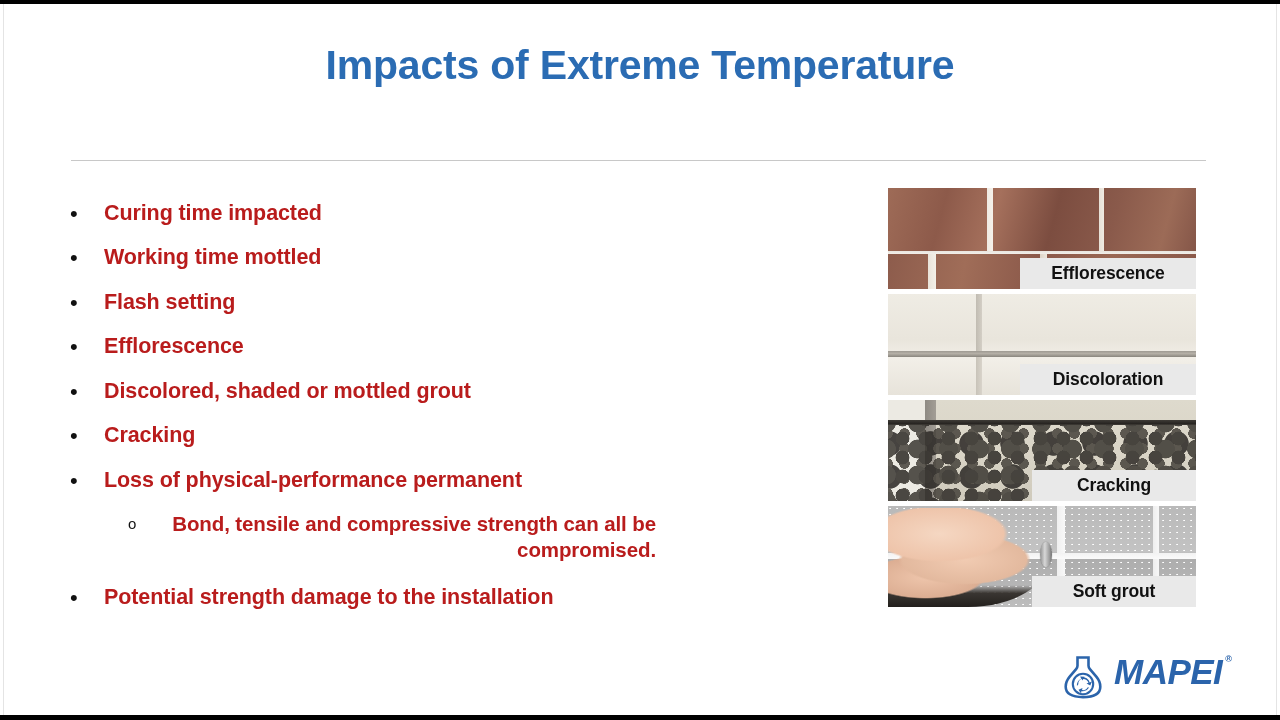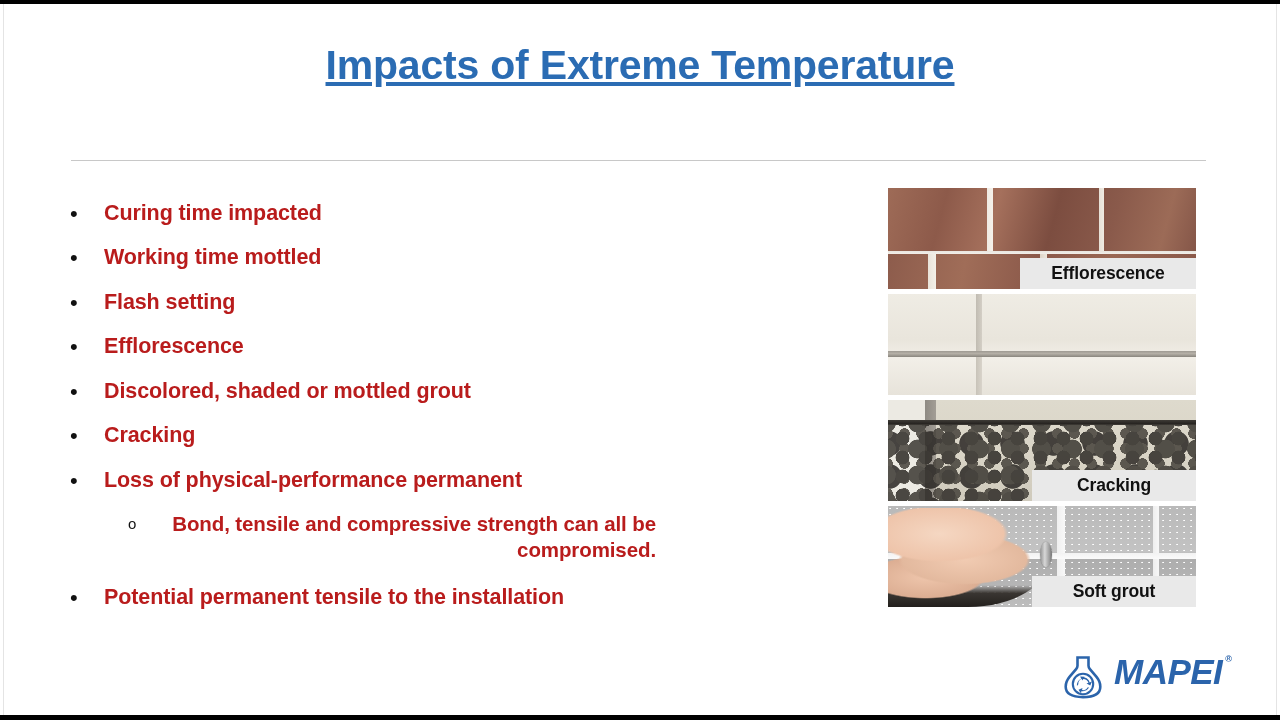--- a/index.html
+++ b/index.html
@@ -41,21 +41,21 @@
     left: 70px;
     top: 32px;
     width: 1140px;
     text-align: center;
     color: #2B6CB3;
     font-size: 41px;
     font-weight: 700;
     line-height: 1.42;
     letter-spacing: -0.2px;
   }
-  #title .tline { display: block; white-space: nowrap; text-decoration: underline; }
+  #title .tline { display: block; white-space: nowrap; }
 
   #title-rule {
     position: absolute;
     left: 71px;
     top: 156px;
     width: 1135px;
     height: 1px;
     background: #c8c8c8;
   }
 
@@ -324,34 +324,35 @@
       <span class="bullet-text">Loss of physical-performance permanent</span>
     </div>
 
     <div class="bullet-row lvl2">
       <span class="bullet-mark">o</span>
       <span class="bullet-text">Bond, tensile and compressive strength can all be compromised.</span>
     </div>
 
     <div class="bullet-row lvl1">
       <span class="bullet-mark">•</span>
-      <span class="bullet-text">Potential permanent tensile to the installation</span>
+      <span class="bullet-text">Potential strength damage to the installation</span>
     </div>
 
   </div>
 
   <div id="panels">
 
     <div class="panel">
       <div class="panel-art art-effl"></div>
       <div class="panel-label wide">Efflorescence</div>
     </div>
 
     <div class="panel">
       <div class="panel-art art-disc"></div>
+      <div class="panel-label wide">Discoloration</div>
     </div>
 
     <div class="panel">
       <div class="panel-art art-crack"></div>
       <div class="panel-label">Cracking</div>
     </div>
 
     <div class="panel">
       <div class="panel-art art-soft">
         <div class="hand"></div>

